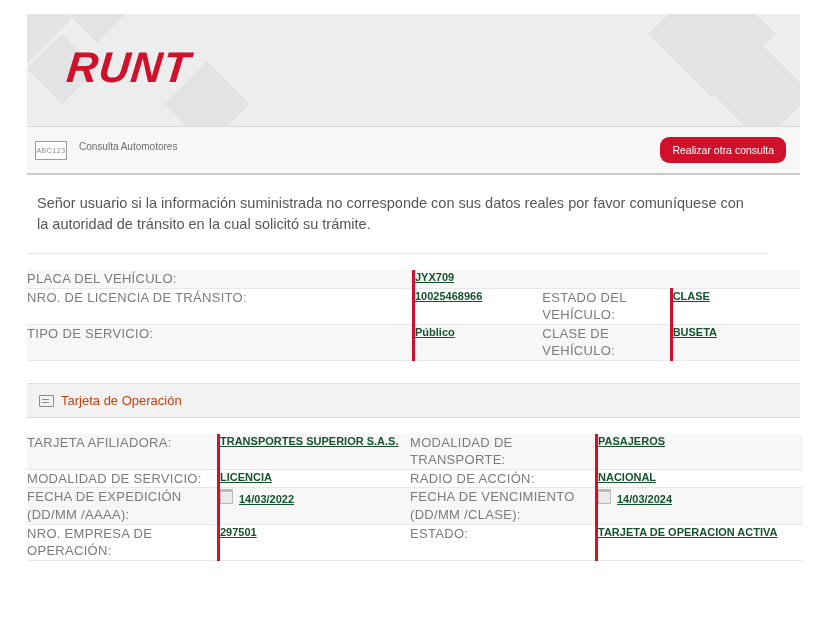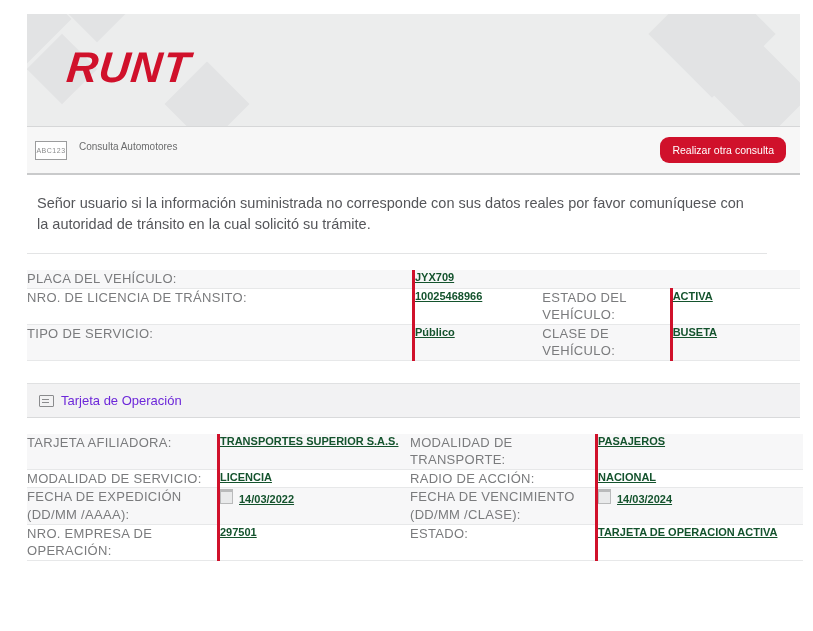--- a/index.html
+++ b/index.html
@@ -177,21 +177,21 @@
     width: 7px;
     height: 1px;
     background: #8a8b8d;
     box-shadow: 0 3px 0 #8a8b8d;
   }
   .section .sec-title {
     position: absolute;
     left: 34px;
     top: 9px;
     font-size: 13px;
-    color: #6d28d9;
+    color: #c2410c;
   }
 
   .col-l1 { width: 190px; }
   .col-v1 { width: 190px; }
   .col-l2 { width: 185px; }
   .col-v2 { width: 205px; }
 </style>
 </head>
 <body>
 
@@ -219,21 +219,21 @@
     <table class="grid">
       <tbody>
           <tr class="row-shade">
         <td class="lbl col-l1">PLACA DEL VEHÍCULO:</td>
         <td class="val col-v1" colspan="3">JYX709</td>
       </tr>
       <tr>
         <td class="lbl col-l1">NRO. DE LICENCIA DE TRÁNSITO:</td>
         <td class="val col-v1">10025468966</td>
         <td class="lbl col-l2">ESTADO DEL VEHÍCULO:</td>
-        <td class="val col-v2">ACTIVA</td>
+        <td class="val col-v2">CLASE</td>
       </tr>
       <tr class="row-shade">
         <td class="lbl col-l1">TIPO DE SERVICIO:</td>
         <td class="val col-v1">Público</td>
         <td class="lbl col-l2">CLASE DE VEHÍCULO:</td>
         <td class="val col-v2">BUSETA</td>
       </tr>
     </tbody>
       </table>
 

